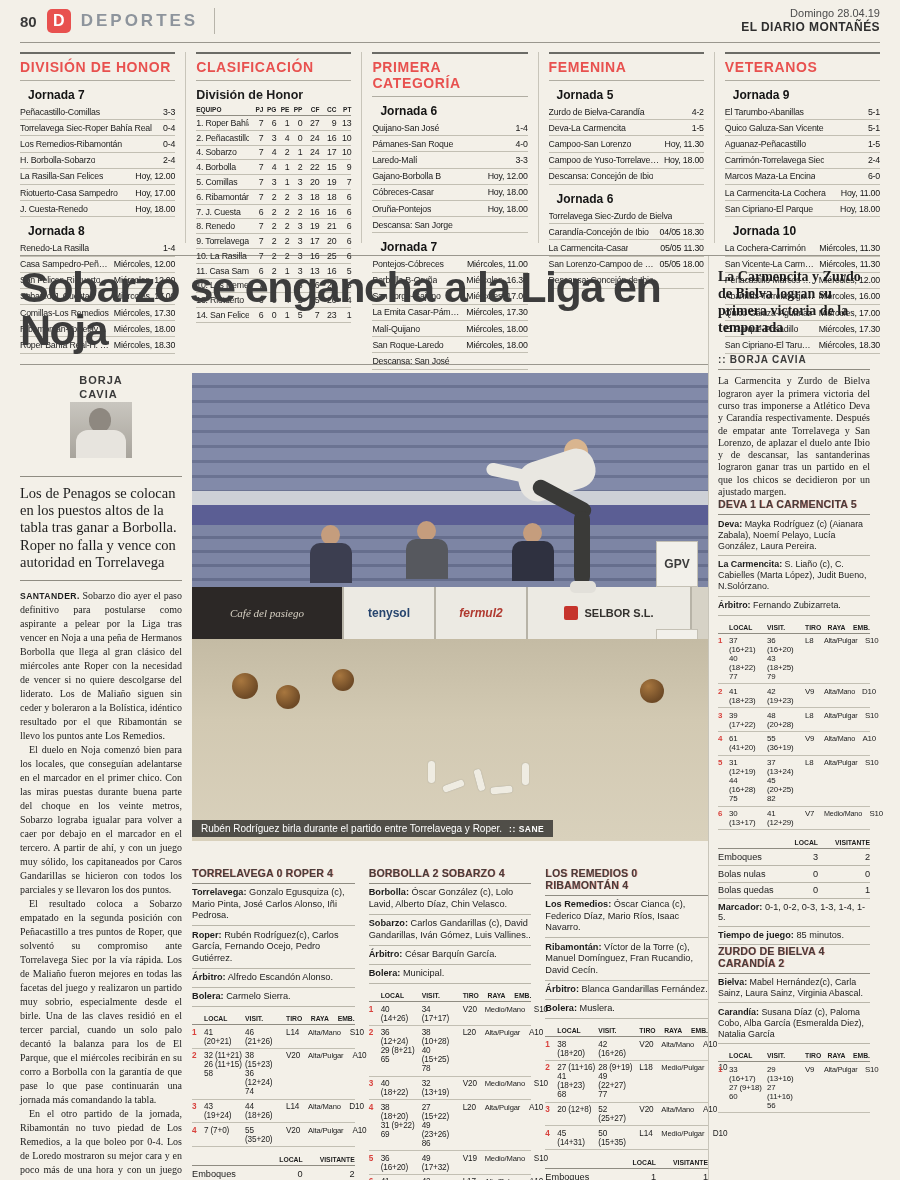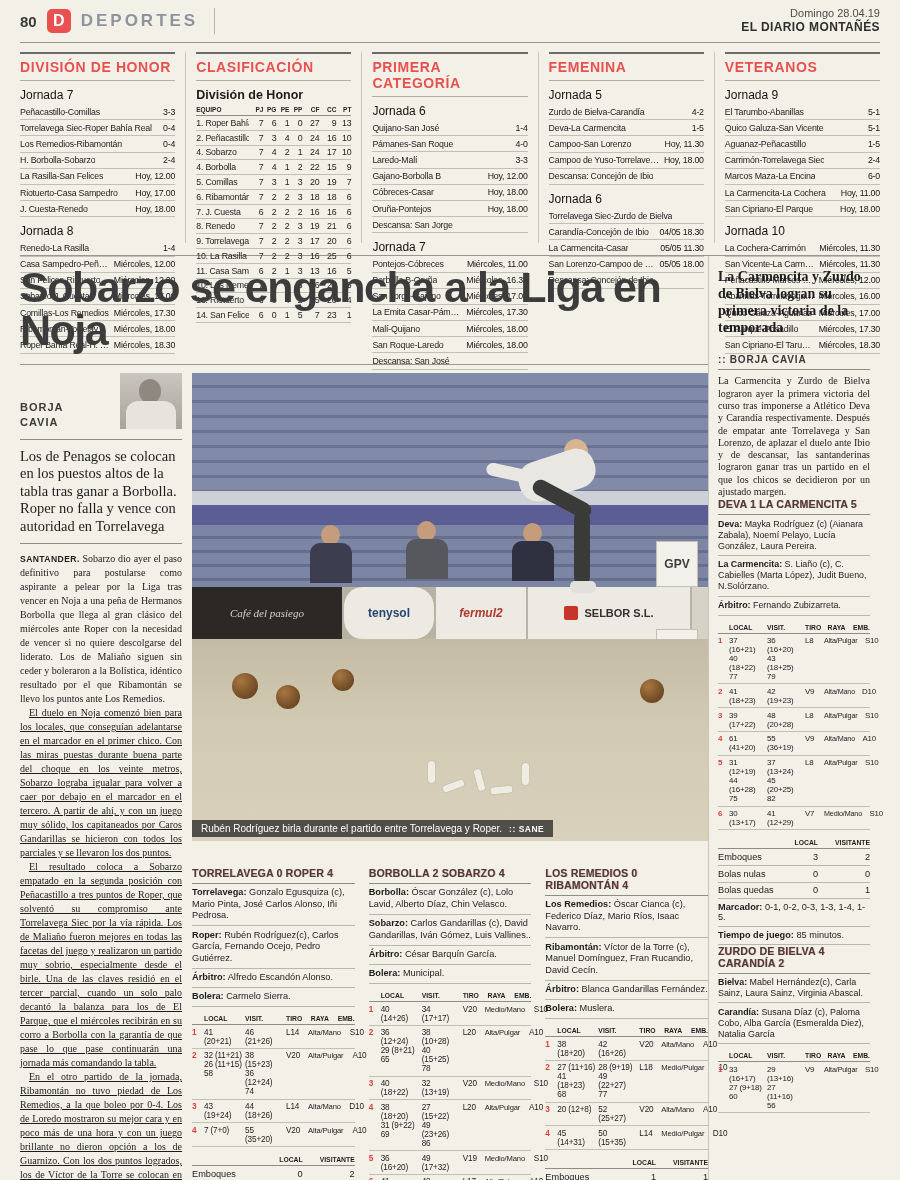--- a/index.html
+++ b/index.html
@@ -18,21 +18,21 @@
   .hdr-date{font-size:11px;color:#4c4c4c;}
   .hdr-paper{font-size:12px;font-weight:bold;color:#2e2e2e;letter-spacing:.4px;}
   
   .fixband{display:flex;padding:9px 0 12px;border-bottom:1px solid #9a978e;height:213px;box-sizing:border-box;}
   .fixcol{flex:1;padding:0 10px;min-width:0;}
   .fixcol:first-child{padding-left:0;}
   .fixcol:last-child{padding-right:0;}
   .fixcol + .fixcol{border-left:1px solid #c8c5ba;}
   .sec-title{font-size:14px;font-weight:bold;color:#e8514f;letter-spacing:.6px;border-top:2px solid #6b6b66;
              padding:5px 0 5px;border-bottom:1px solid #b0ada2;}
-  .jour-title{font-size:12px;font-weight:normal;color:#141414;margin:7px 0 2px;}
+  .jour-title{font-size:12px;font-weight:bold;color:#141414;margin:7px 8px 2px;}
   .fixrow{display:flex;justify-content:space-between;gap:4px;font-size:8.8px;letter-spacing:-.2px;
           padding:2.6px 0;border-bottom:1px solid #c2bfb3;}
   .fm{white-space:nowrap;overflow:hidden;text-overflow:ellipsis;}
   .fr{white-space:nowrap;color:#141414;}
   
   .cls-sub{font-size:12.5px;font-weight:bold;margin:7px 0 3px;}
   .cls-head,.cls-row{display:grid;grid-template-columns:1fr 14px 13px 13px 13px 17px 17px 15px;}
   .cls-head{font-size:6.5px;font-weight:bold;color:#222;padding:1px 0 2px;border-bottom:1px solid #8f8c82;}
   .cls-head span,.cls-row span{text-align:right;}
   .cls-head span:first-child,.cls-row span:first-child{text-align:left;}
@@ -40,50 +40,50 @@
   .cls-row span:first-child{white-space:nowrap;overflow:hidden;}
   
   .bodywrap{display:flex;}
   .lc{width:688px;min-width:0;}
   .rc{width:152px;border-left:1px solid #c8c5ba;padding-left:9px;}
   .headline{font-size:43px;font-weight:bold;color:#3c3c3c;letter-spacing:-1.5px;padding:10px 0 12px;line-height:1;}
   .main-inner{display:flex;border-top:1px solid #9a978e;padding-top:8px;}
   .artcol{width:162px;padding-right:10px;}
   .photocol{flex:1;min-width:0;}
   
-  .author-block{display:flex;justify-content:space-between;align-items:flex-end;border-bottom:1px solid #8f8c82;padding-bottom:10px;}
+  .author-block{display:flex;justify-content:space-between;align-items:center;border-bottom:1px solid #8f8c82;padding-bottom:18px;flex-direction:column;}
   .author-name{font-size:11px;font-weight:bold;letter-spacing:1px;color:#3a3a3a;line-height:1.3;white-space:pre-line;}
   .headshot{width:62px;height:56px;position:relative;background:linear-gradient(180deg,#c9c6bf,#a8a49c);overflow:hidden;}
   .headshot .head{position:absolute;left:19px;top:6px;width:22px;height:24px;border-radius:50% 50% 45% 45%;background:#8e8880;}
   .headshot .shirt{position:absolute;left:6px;top:28px;width:50px;height:30px;border-radius:12px 12px 0 0;background:#e7e4de;}
   .standfirst{font-family:"Liberation Serif",serif;font-size:14.5px;line-height:1.2;color:#1d1d1d;
               padding:8px 0;border-bottom:1px solid #8f8c82;}
   .body-copy{font-family:"Liberation Serif",serif;font-size:10px;line-height:14px;text-align:justify;margin-top:8px;}
   .body-copy p{margin:0;}
-  .body-copy p + p{text-indent:9px;text-decoration:underline;}
+  .body-copy p + p{text-indent:9px;}
   .dateline{font-weight:bold;font-family:"Liberation Sans",sans-serif;font-size:8.6px;letter-spacing:.4px;}
   
   .photo{position:relative;height:468px;background:#b8b2a0;overflow:hidden;}
   .ph-stand{position:absolute;left:0;right:0;top:0;height:118px;
     background:repeating-linear-gradient(180deg,#828aa9 0 12px,#6b7392 12px 15px);}
   .ph-wall{position:absolute;left:0;right:0;top:118px;height:14px;background:#cdd0d6;}
   .ph-banner{position:absolute;left:0;right:0;top:132px;height:20px;background:#5b5e94;}
   .ph-stand2{position:absolute;left:0;right:0;top:152px;height:62px;
     background:repeating-linear-gradient(180deg,#7d85a4 0 11px,#666e8d 11px 14px);}
   .spec{position:absolute;width:46px;height:58px;}
   .spec .shead{position:absolute;left:13px;top:0;width:19px;height:20px;border-radius:50%;background:#c59d7d;}
   .spec .storso{position:absolute;left:2px;top:18px;width:42px;height:40px;border-radius:10px 10px 0 0;background:#3c3e50;}
   .spec.s2 .storso{background:#56585e;}
   .spec.s3 .storso{background:#2f3140;}
   .ph-boards{position:absolute;left:0;right:0;top:214px;height:52px;display:flex;}
   .board{height:100%;box-sizing:border-box;display:flex;align-items:center;justify-content:center;}
   .board.b-dark{width:150px;background:#2c2826;color:#d8d2c4;font-family:"Liberation Serif",serif;
                 font-style:italic;font-size:11px;}
   .board.b-white{background:#eceae3;border-left:2px solid #b7b3a7;}
-  .board.b1{width:92px;color:#27456e;font-weight:bold;font-size:12px;border-radius:20px;}
+  .board.b1{width:92px;color:#27456e;font-weight:bold;font-size:12px;}
   .board.b2{width:92px;color:#b03a30;font-weight:bold;font-style:italic;font-size:12px;}
   .board.b3{width:164px;color:#33312e;font-weight:bold;font-size:11px;gap:6px;}
   .board.b3::before{content:"";width:14px;height:14px;background:#c6342c;border-radius:2px;}
   .board.b-rest{flex:1;background:#d6d2c6;border-left:2px solid #b7b3a7;}
   .gpv{position:absolute;right:10px;top:168px;width:40px;height:44px;background:#f2f0ea;border:1px solid #c4c0b4;
        display:flex;align-items:center;justify-content:center;font-weight:bold;font-size:12px;color:#3b3b3b;}
   .gpv2{top:256px;height:34px;font-size:11px;}
   .ph-floor{position:absolute;left:0;right:0;top:266px;bottom:0;
     background:linear-gradient(180deg,#c4bba4 0,#d2c9b2 40%,#d9d1bc 100%);}
   .ball{position:absolute;border-radius:50%;background:radial-gradient(circle at 35% 30%,#a8773f,#6e4a26 70%);}

